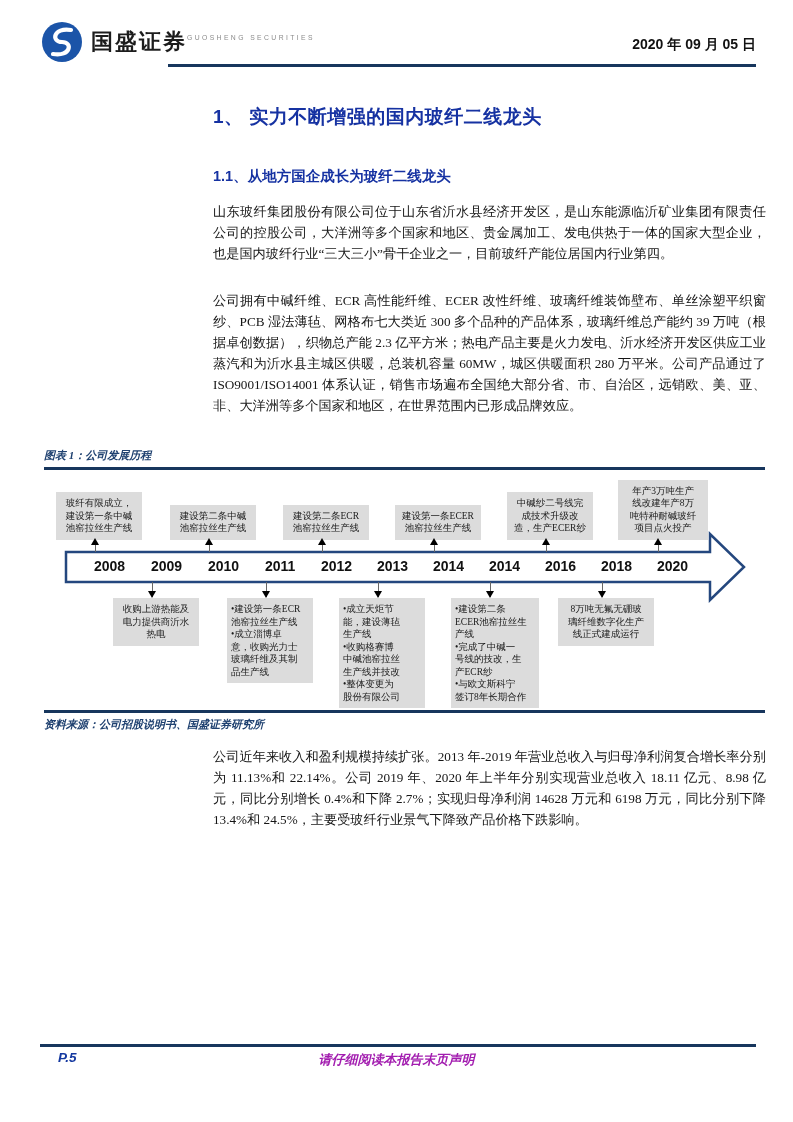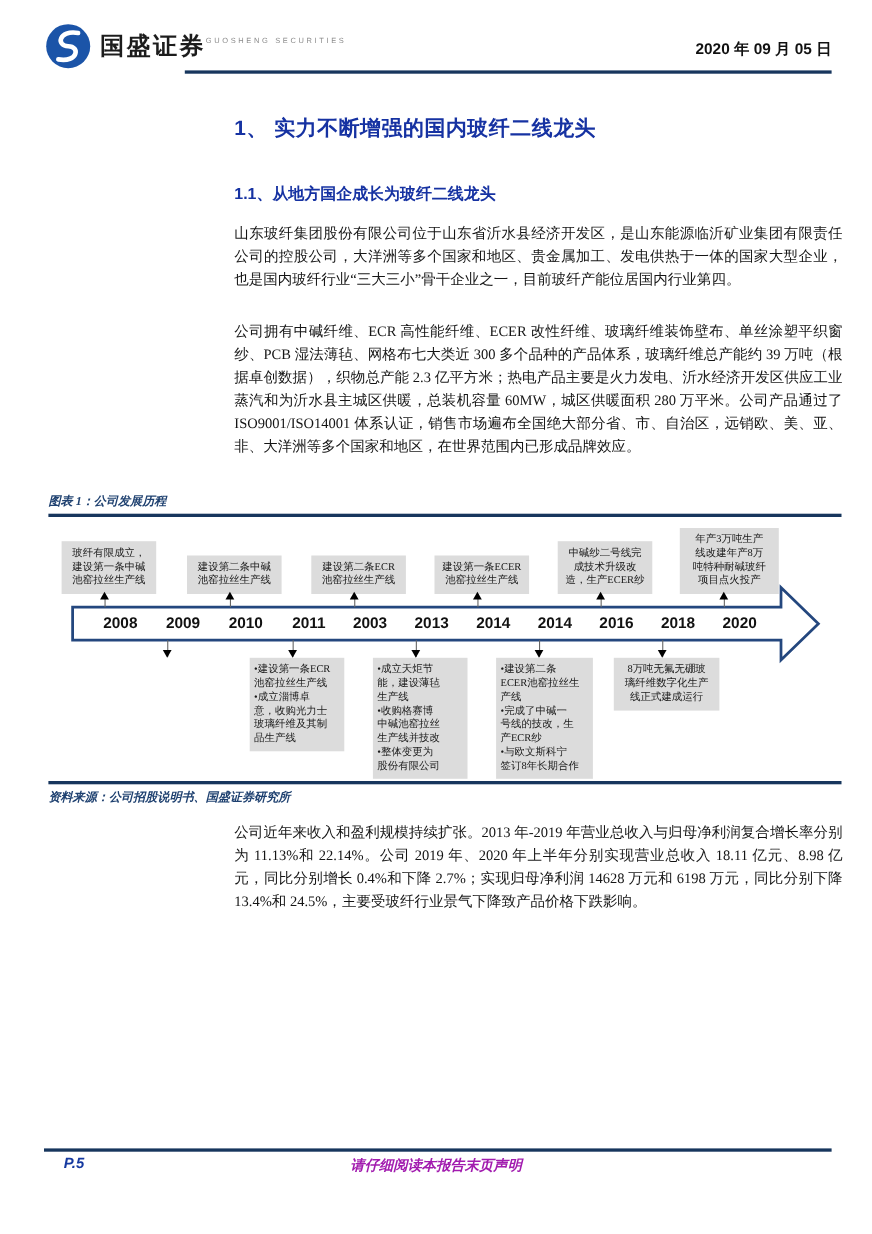--- a/index.html
+++ b/index.html
@@ -27,22 +27,22 @@
   
   .figure{position:absolute;left:44px;top:448px;width:721px;}
   .fig-caption{font-size:11px;font-weight:bold;font-style:italic;color:#1F4170;}
   .fig-rule{height:3px;background:#17365D;margin-top:4px;}
   .fig-rule2{height:2.5px;background:#17365D;margin-top:2px;}
   .fig-source{font-size:11px;font-weight:bold;font-style:italic;color:#1F4170;margin-top:4px;}
 
   
   .tl{position:relative;height:236px;margin-top:2px;}
   .tl svg{position:absolute;left:0;top:0;}
-  .tl-year{position:absolute;top:86px;width:60px;text-align:right;
-           font-family:"Liberation Sans",sans-serif;font-weight:bold;font-size:14px;color:#111;}
+  .tl-year{position:absolute;top:86px;width:60px;text-align:left;
+           font-family:"Liberation Sans",sans-serif;font-weight:bold;font-size:14px;color:#111;margin-left:29px;}
   .box{position:absolute;width:78px;background:#DCDCDC;padding:5px 4px;
        font-size:9.5px;line-height:1.32;color:#1a1a1a;text-align:center;white-space:pre-line;}
   .box.top{bottom:168px;}
   .box.bottom{top:126px;}
   .box.bul{text-align:left;}
   .conn{position:absolute;width:0;border-left:1.2px solid #666;}
   .conn.up{top:68px;height:12px;}
   .conn.down{top:110px;height:15px;}
   .tri{position:absolute;width:0;height:0;border-left:4px solid transparent;border-right:4px solid transparent;}
   .tri.up{top:66px;border-bottom:7px solid #000;}
@@ -84,21 +84,21 @@
 
     <div class="tl">
       <svg width="721" height="236" viewBox="0 0 721 236">
         <polygon points="22,80 666,80 666,62 700,95 666,128 666,110 22,110" fill="#ffffff" stroke="#24477E" stroke-width="2.5" stroke-linejoin="miter"></polygon>
       </svg>
 
       <span class="tl-year" style="left:21px">2008</span>
       <span class="tl-year" style="left:78px">2009</span>
       <span class="tl-year" style="left:135px">2010</span>
       <span class="tl-year" style="left:192px">2011</span>
-      <span class="tl-year" style="left:248px">2003</span>
+      <span class="tl-year" style="left:248px">2012</span>
       <span class="tl-year" style="left:304px">2013</span>
       <span class="tl-year" style="left:360px">2014</span>
       <span class="tl-year" style="left:416px">2014</span>
       <span class="tl-year" style="left:472px">2016</span>
       <span class="tl-year" style="left:528px">2018</span>
       <span class="tl-year" style="left:584px">2020</span>
 
       <div class="box top" style="left:12px">玻纤有限成立，
 建设第一条中碱
 池窑拉丝生产线</div>
@@ -122,20 +122,23 @@
       <div class="tri up" style="left:161px"></div>
       <div class="conn up" style="left:278px"></div>
       <div class="tri up" style="left:274px"></div>
       <div class="conn up" style="left:390px"></div>
       <div class="tri up" style="left:386px"></div>
       <div class="conn up" style="left:502px"></div>
       <div class="tri up" style="left:498px"></div>
       <div class="conn up" style="left:614px"></div>
       <div class="tri up" style="left:610px"></div>
 
+      <div class="box bottom" style="left:69px">收购上游热能及
+电力提供商沂水
+热电</div>
       <div class="box bottom bul" style="left:183px">•建设第一条ECR
 池窑拉丝生产线
 •成立淄博卓
 意，收购光力士
 玻璃纤维及其制
 品生产线</div>
       <div class="box bottom bul" style="left:295px">•成立天炬节
 能，建设薄毡
 生产线
 •收购格赛博

